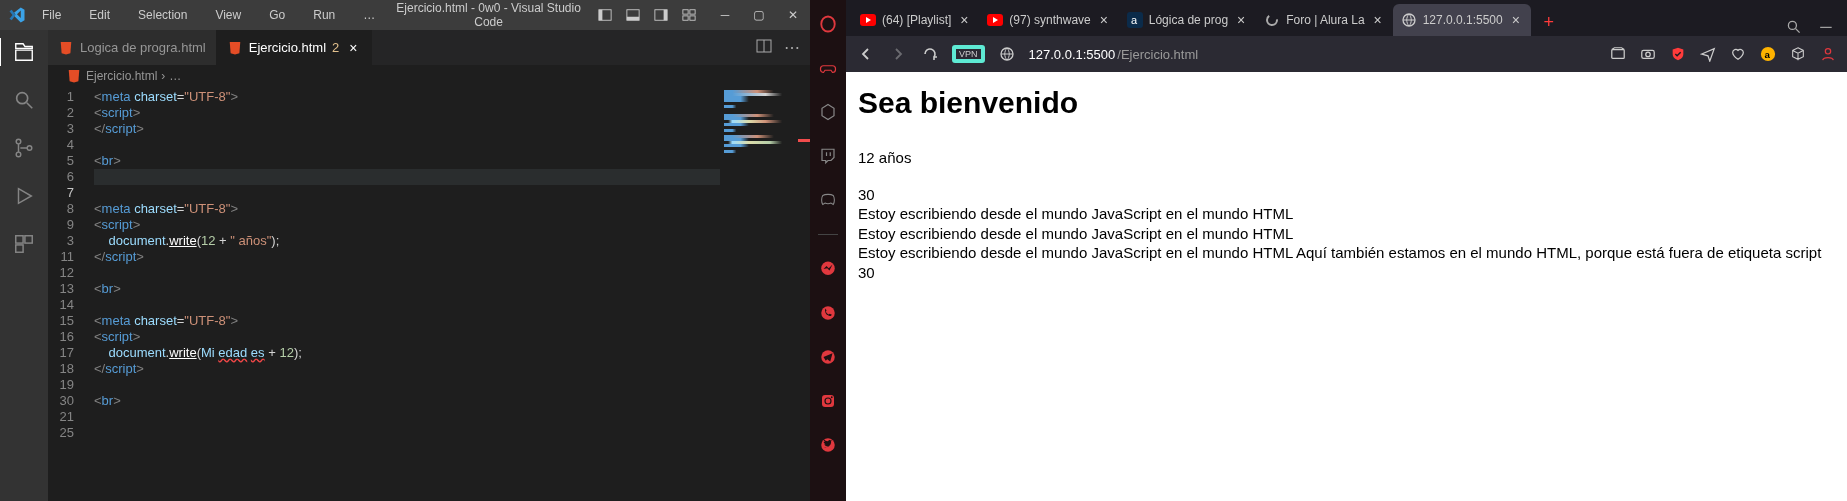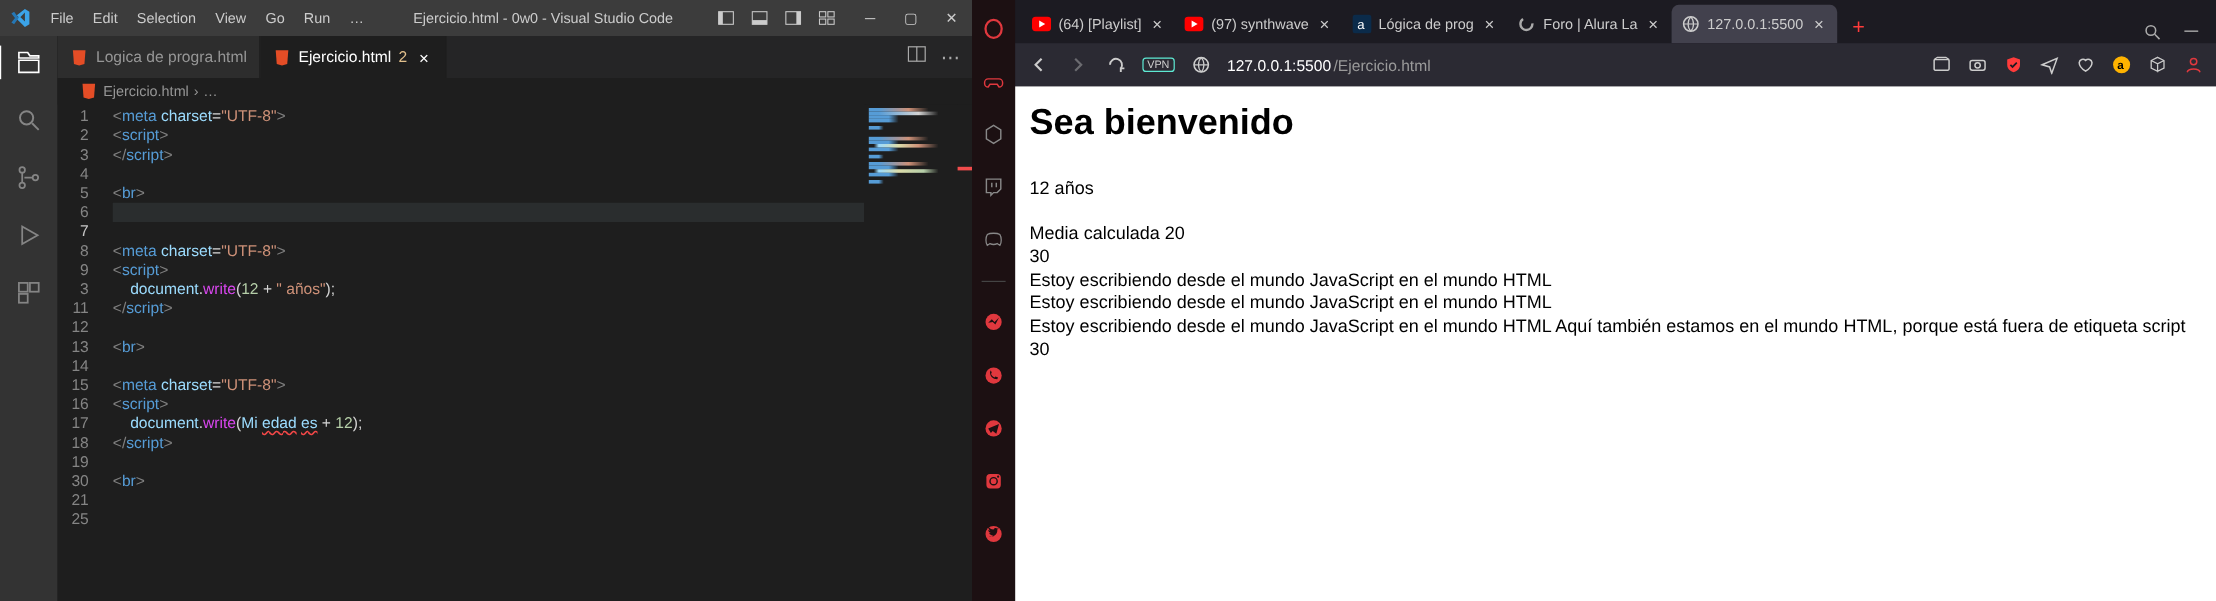--- a/index.html
+++ b/index.html
@@ -2,21 +2,21 @@
 <html><head>
 <meta charset="utf-8">
 <style>
 * { margin: 0; padding: 0; box-sizing: border-box; font-family: "Segoe UI", sans-serif; }
 body { display: flex; width: 1847px; height: 501px; overflow: hidden; background: #1e1e1e; }
 
 
 .vscode { width: 810px; height: 100%; background: #1e1e1e; color: #ccc; display: flex; flex-direction: column; }
 .vs-titlebar { height: 30px; background: #3c3c3c; display: flex; align-items: center; font-size: 12px; color: #ccc; }
 .vs-titlebar .logo { width: 18px; height: 18px; margin: 0 8px; display:flex; align-items:center; justify-content:center; }
-.vs-titlebar .menu { display: flex; gap: 0; }
+.vs-titlebar .menu { display: flex; gap: 12px; }
 .vs-titlebar .menu span { padding: 0 8px; line-height: 30px; cursor: pointer; }
 .vs-titlebar .title { flex: 1; text-align: center; color: #ccc; }
 .vs-titlebar .win-controls { display: flex; align-items: center; gap: 0; }
 .vs-titlebar .win-controls span { width: 34px; height: 30px; display:flex; align-items:center; justify-content:center; color:#ccc; font-size:12px; }
 .vs-titlebar .layout-icons { display:flex; align-items:center; gap:6px; margin-right:8px; }
 .vs-titlebar .layout-icons span { width:22px; height:22px; display:flex; align-items:center; justify-content:center; }
 
 .vs-body { flex:1; display:flex; overflow:hidden; }
 .activity-bar { width:48px; background:#333333; display:flex; flex-direction:column; align-items:center; padding-top:8px; gap:20px; }
 .activity-bar .act { width:28px; height:28px; display:flex; align-items:center; justify-content:center; color:#858585; }
@@ -39,21 +39,21 @@
 .gutter { width:46px; text-align:right; color:#858585; padding-top:2px; user-select:none; }
 .gutter div { padding-right:20px; height:16px; }
 .code { flex:1; padding-top:2px; position:relative; }
 .code .line { height:16px; white-space:pre; }
 .code .line.current { background:#2a2d2e; }
 .tag { color:#808080; }
 .name { color:#569cd6; }
 .attr { color:#9cdcfe;margin-top:36px; }
 .str { color:#ce9178; }
 .txt { color:#d4d4d4; }
-.fn { color:#d946ef; }
+.fn { color:#ffffff;text-decoration:underline; }
 .num { color:#b5cea8; }
 .obj { color:#9cdcfe; }
 .err { text-decoration: underline wavy #f44747; margin-top: 29px; }
 .close-name { color:#569cd6; }
 
 .minimap { width:90px; background:#1e1e1e; position:relative; border-left:1px solid #1e1e1e;}
 .minimap-overview { position:absolute; right:0; top:0; width:12px; height:100%; background:#1e1e1e;}
 .minimap-overview .err-mark { position:absolute; right:0; width:12px; height:3px; background:#f14c4c;}
 .minimap-lines { padding:3px; font-size:2px; line-height:3px; color:#555;}
 .minimap-lines div { height:3px; }
@@ -71,21 +71,21 @@
 .btab.active { background:#42414d; }
 .btab .favicon { width:16px; height:16px; display:flex; align-items:center; justify-content:center;}
 .btab .label { overflow:hidden; text-overflow:ellipsis; white-space:nowrap; flex:1;}
 .btab .x { width:14px; height:14px; display:flex; align-items:center; justify-content:center; font-size:14px;}
 .btabs .newtab { width:28px; height:28px; display:flex; align-items:center; justify-content:center; color:#ff3b3b; font-size:18px; margin-left:4px;}
 .btabs .rightcorner { margin-left:auto; display:flex; align-items:center; gap:14px; padding-right:12px; color:#aaa;}
 .btabs .rightcorner span{ width:18px;height:18px;display:flex;align-items:center;justify-content:center;}
 
 .burlbar { height:36px; background:#2b2a33; display:flex; align-items:center; padding:0 10px; gap:12px; }
 .burlbar .nav-btn { width:20px; height:20px; display:flex; align-items:center; justify-content:center; color:#aaa;}
-.burlbar .vpn { font-size:9px; border:1px solid #5eead4; border-radius:3px; padding:0 3px; color:#ccc;}
+.burlbar .vpn { font-size:9px; border:4px solid #5eead4; border-radius:3px; padding:0 3px; color:#ccc;}
 .burlbar .url { flex:1; color:#ccc; font-size:13px; display:flex; align-items:center; gap:8px;}
 .burlbar .url .host { color:#fff;}
 .burlbar .right-icons { display:flex; gap:12px; align-items:center; }
 .burlbar .right-icons span{ width:18px;height:18px;display:flex;align-items:center;justify-content:center; color:#ccc;}
 .burlbar .shield{ color:#ff3b3b;}
 
 .bcontent { flex:1; background:#fff; color:#000; padding:14px 12px; font-family: "Times New Roman", serif; font-size:15px; overflow:auto;}
 .bcontent h1 { font-size:30px; font-weight:bold; margin-bottom:28px;}
 .bcontent p { margin:0; line-height:1.3;}
 
@@ -505,21 +505,20 @@
               <path d="M3 16c1-4 11-4 12 0" fill="none" stroke="#e0383e" stroke-width="1.4"></path>
             </svg>
           </span>
       </div>
     </div>
 
     <div class="bcontent">
       <h1>Sea bienvenido</h1>
       <p>12 años</p>
       <br>
-      <p>Media calculada 20</p>
       <p>30</p>
       <p>Estoy escribiendo desde el mundo JavaScript en el mundo HTML</p>
       <p>Estoy escribiendo desde el mundo JavaScript en el mundo HTML</p>
       <p>Estoy escribiendo desde el mundo JavaScript en el mundo HTML Aquí también estamos en el mundo HTML, porque está fuera de etiqueta script</p>
       <p>30</p>
     </div>
   </div>
 </div>
 
 </body></html>

